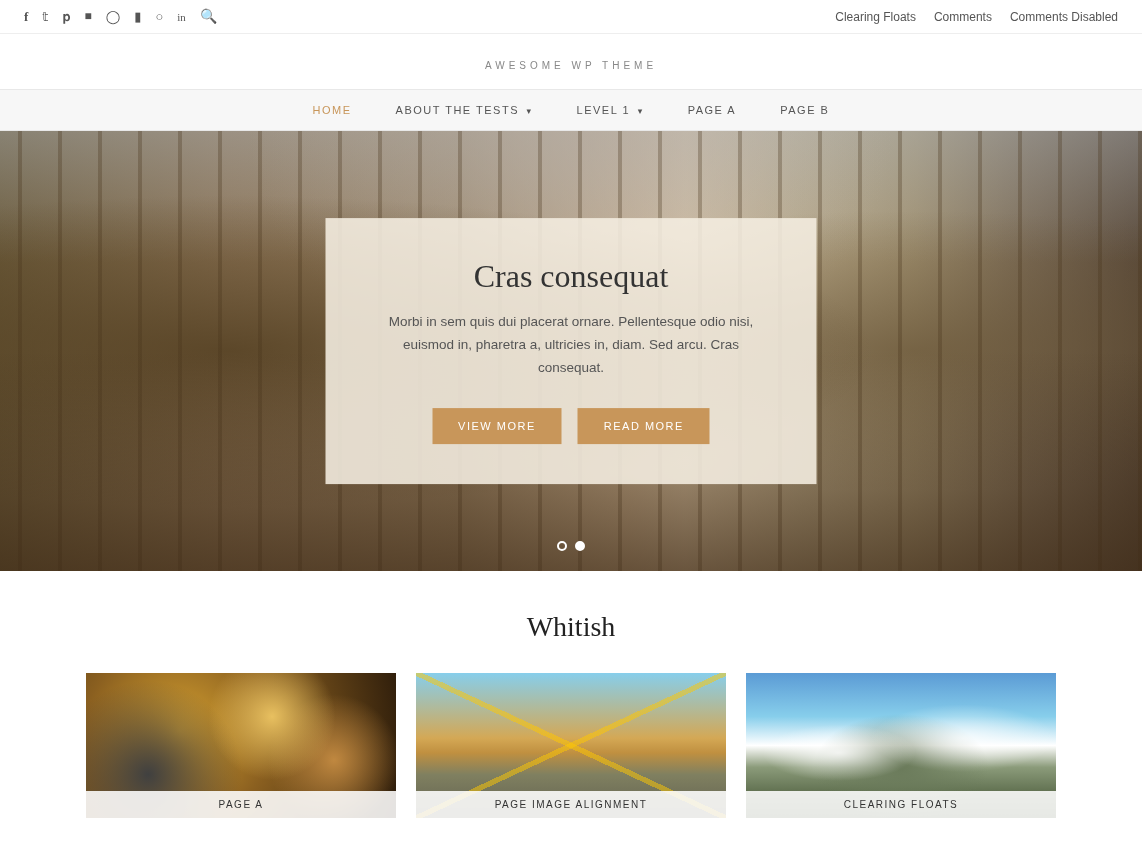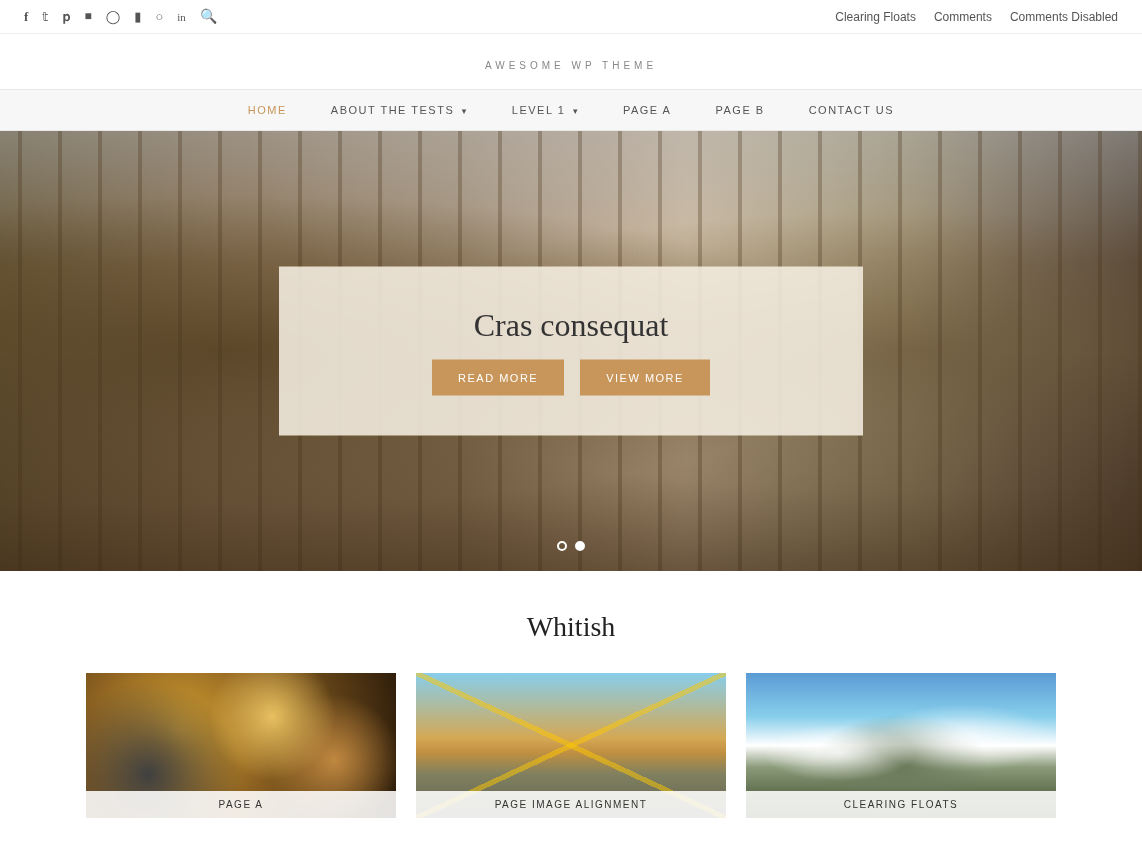--- a/index.html
+++ b/index.html
@@ -140,21 +140,21 @@
 
     
     .slide-content {
       position: absolute;
       top: 50%;
       left: 50%;
       transform: translate(-50%, -50%);
       background: rgba(245, 238, 225, 0.88);
       padding: 40px 60px;
       text-align: center;
-      width: 584px;
+      width: 491px;
       max-width: 90%;
     }
     .slide-title {
       font-size: 32px;
       font-weight: 400;
       color: #333;
       margin-bottom: 16px;
     }
     .slide-text {
       font-family: Arial, sans-serif;
@@ -335,35 +335,33 @@
         <span>LEVEL 1</span>
         <span class="arrow">▾</span>
       </a>
     </li>
     <li>
       <a href="#">PAGE A</a>
     </li>
     <li>
       <a href="#">PAGE B</a>
     </li>
-    <li>
-      <a href="#">CONTACT US</a>
-    </li>
   </ul>
 </nav>
 
 <section class="hero-slider">
   <div class="hero-bg"></div>
   <div class="hero-trees"></div>
 
   <div class="slide-content">
     <h2 class="slide-title">Cras consequat</h2>
+    <p class="slide-text">Morbi in sem quis dui placerat ornare. Pellentesque odio nisi, euismod in, pharetra a, ultricies in, diam. Sed arcu. Cras consequat.</p>
     <div class="slide-buttons">
+      <button class="btn-slide">VIEW MORE</button>
       <button class="btn-slide">READ MORE</button>
-      <button class="btn-slide">VIEW MORE</button>
     </div>
   </div>
 
   <div class="slider-dots">
     <div class="dot"></div>
     <div class="dot active"></div>
   </div>
 </section>
 
 <section class="features-section">

